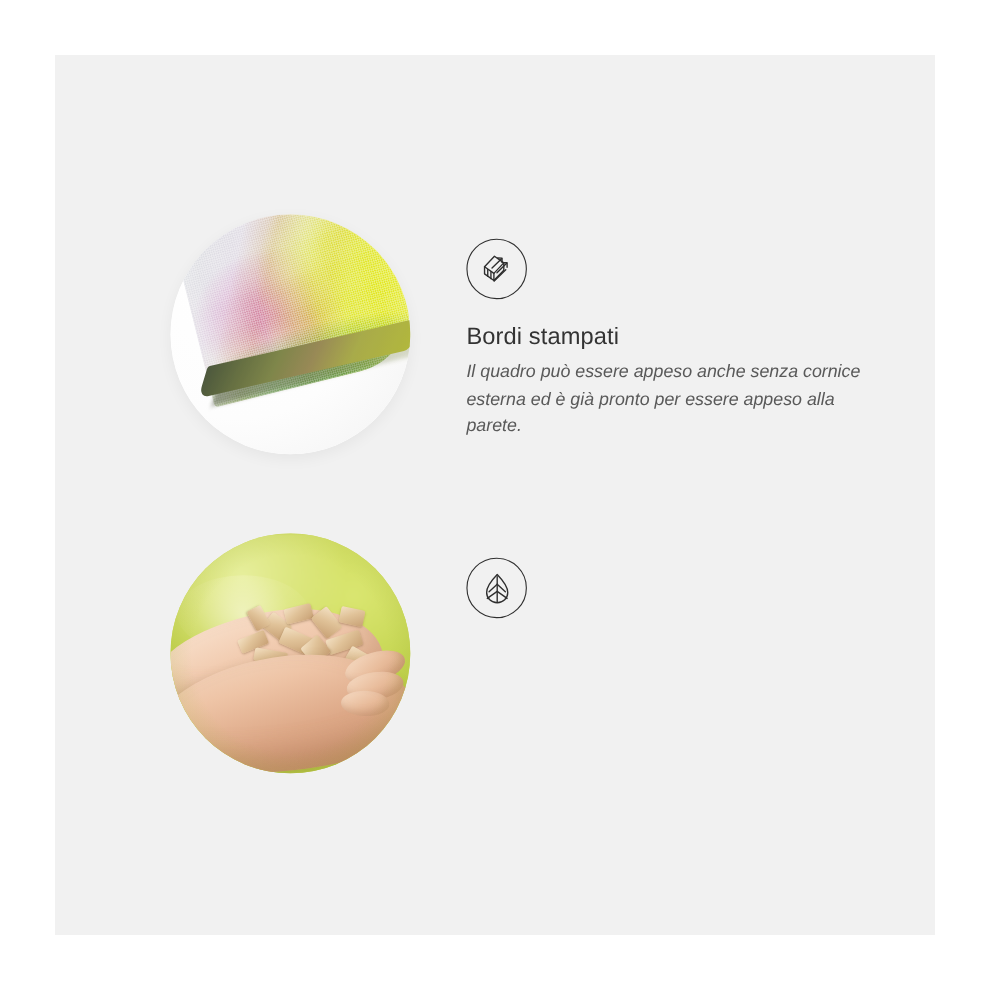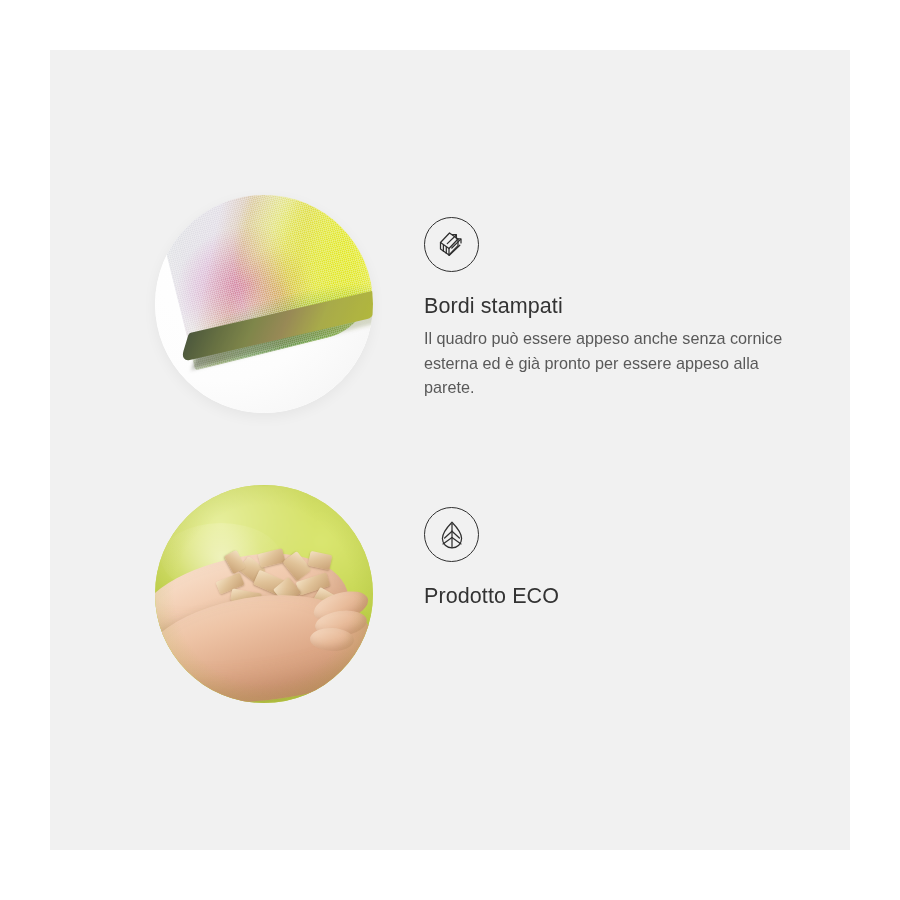--- a/index.html
+++ b/index.html
@@ -233,20 +233,21 @@
     margin: 22px 0 7px 0;
     letter-spacing: 0.1px;
     font-weight: 400;
   }
   .feature-desc {
     font-size: 16.2px;
     color: #595959;
     line-height: 24.5px;
     margin: 0;
     max-width: 368px;
+    font-style: italic;
   }
 </style>
 </head>
 <body>
 
 <div id="stage">
 
   <div id="panel">
 
     <div class="feature-row" id="row-edges">
@@ -331,19 +332,18 @@
 
               <path d="M17 13.2 L9.6 20.0"></path>
               <path d="M17 19.6 L8.0 26.0"></path>
 
               <path d="M17 13.2 L24.4 20.0"></path>
               <path d="M17 19.6 L26.0 26.0"></path>
             </g>
           </svg>
         </div>
 
-        <h2 class="feature-title">Prodotto ECO</h2>
 
       </div>
     </div>
 
   </div>
 </div>
 
 </body></html>

